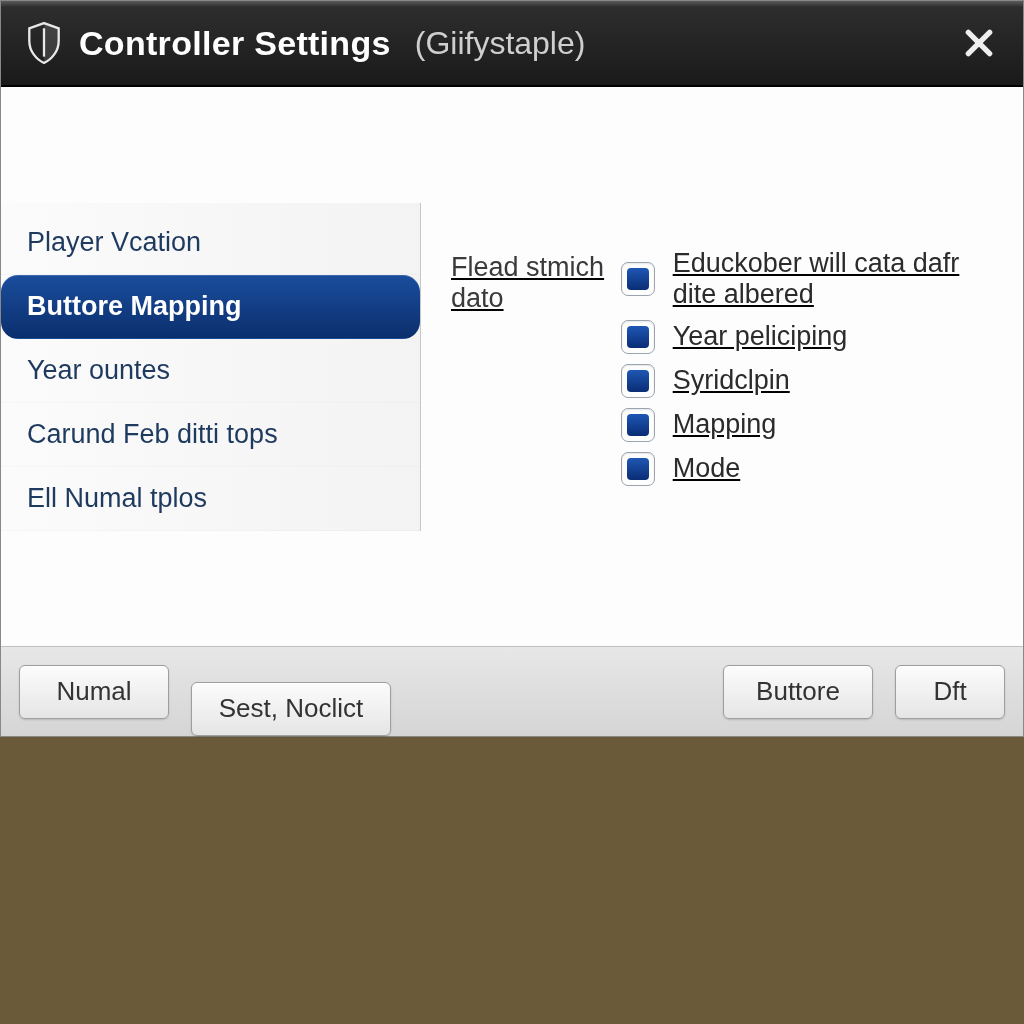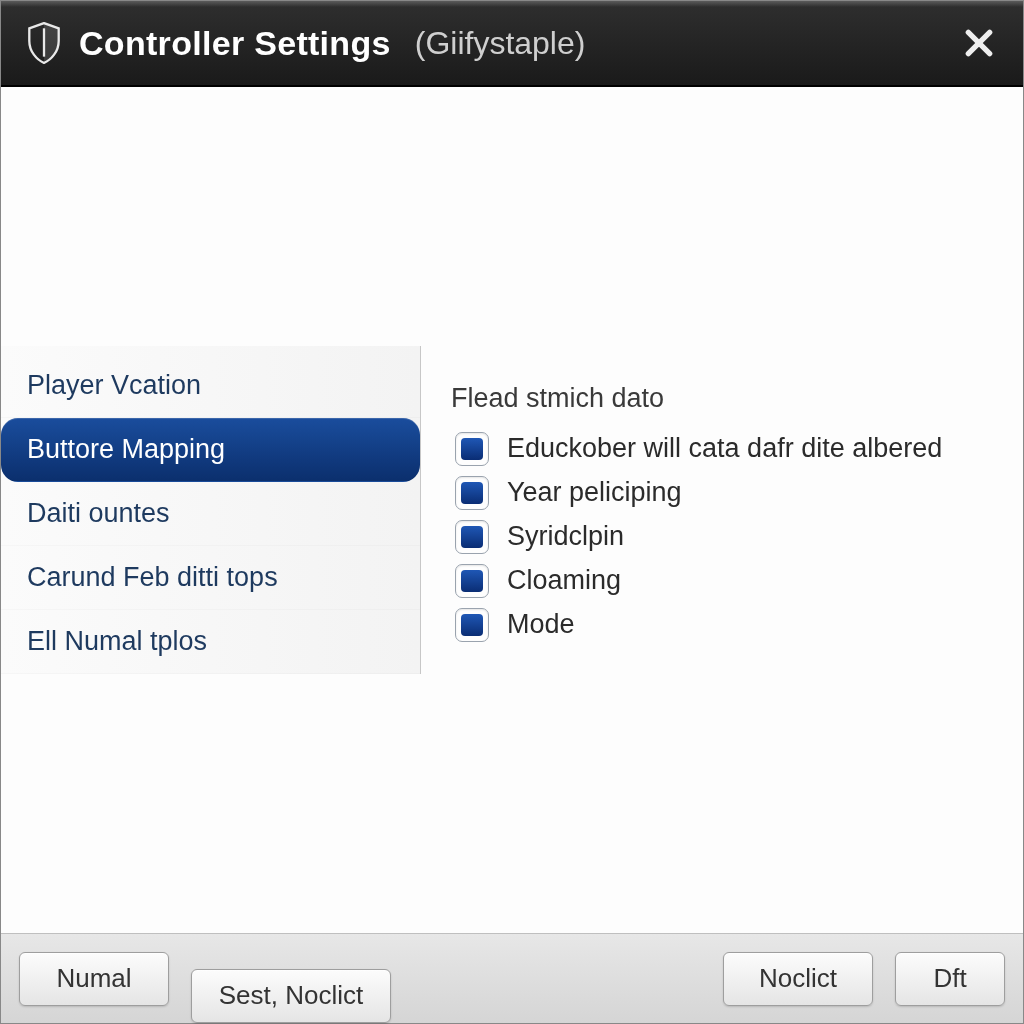--- a/index.html
+++ b/index.html
@@ -1,21 +1,21 @@
 <!DOCTYPE html>
 <html><head>
 <meta charset="utf-8">
 <style>
   * { box-sizing: border-box; margin: 0; padding: 0; }
   html, body { width: 1024px; height: 1024px; overflow: hidden; font-family: "Segoe UI", Arial, sans-serif; }
   body { background: #6b5a3a; display: flex; align-items: flex-start; justify-content: center; }
 
   .window {
     width: 1024px;
-    height: 1024px;
+    height: 737px;
     background: #fdfdfd;
     display: flex;
     flex-direction: column;
     border: 1px solid #888;
   }
 
   
   .titlebar {
     background: linear-gradient(to bottom, #2f2f2f 0%, #1a1a1a 100%);
     height: 86px;
@@ -74,30 +74,31 @@
   .sidebar-item {
     padding: 16px 26px;
     font-size: 27px;
     color: #1e3a5f;
     cursor: pointer;
     border-bottom: 1px solid rgba(0,0,0,0.02);
   }
   .sidebar-item.selected {
     background: linear-gradient(to bottom, #1a4d9d 0%, #0b2f6d 100%);
     color: #fff;
-    font-weight: 400;
+    font-weight: 700;
     box-shadow: inset 0 1px 0 rgba(255,255,255,0.15);
     border-radius: 17px;
   }
 
   .content {
     flex: 1;
     padding: 20px 28px;
     display: flex;
-    flex-direction: column;
+    flex-direction: row;
+    text-decoration: underline;
   }
   .content-header {
     font-size: 27px;
     color: #3a3a3a;
     padding: 4px 0 18px 2px;
   }
   .options {
     display: flex;
     flex-direction: column;
     gap: 10px;
@@ -181,21 +182,21 @@
   <div class="body">
 
     <div class="sidebar">
       <div class="sidebar-item">
         <span>Player Vcation</span>
       </div>
       <div class="sidebar-item selected">
         <span>Buttore Mapping</span>
       </div>
       <div class="sidebar-item">
-        <span>Daiti ountes</span>
+        <span>Year ountes</span>
       </div>
       <div class="sidebar-item">
         <span>Carund Feb ditti tops</span>
       </div>
       <div class="sidebar-item">
         <span>Ell Numal tplos</span>
       </div>
     </div>
 
     <div class="content">
@@ -220,21 +221,21 @@
           <div class="checkbox">
               <div class="checkbox-inner"></div>
             </div>
           <span class="option-label">Syridclpin</span>
         </div>
 
         <div class="option-row">
           <div class="checkbox">
               <div class="checkbox-inner"></div>
             </div>
-          <span class="option-label">Cloaming</span>
+          <span class="option-label">Mapping</span>
         </div>
 
         <div class="option-row">
           <div class="checkbox">
               <div class="checkbox-inner"></div>
             </div>
           <span class="option-label">Mode</span>
         </div>
 
       </div>
@@ -244,20 +245,20 @@
 
   <div class="footer">
     <div class="btn">
       <span>Numal</span>
     </div>
     <div class="btn btn-wide">
       <span>Sest, Noclict</span>
     </div>
     <div class="spacer"></div>
     <div class="btn">
-      <span>Noclict</span>
+      <span>Buttore</span>
     </div>
     <div class="btn btn-small">
       <span>Dft</span>
     </div>
   </div>
 
 </div>
 
 </body></html>

